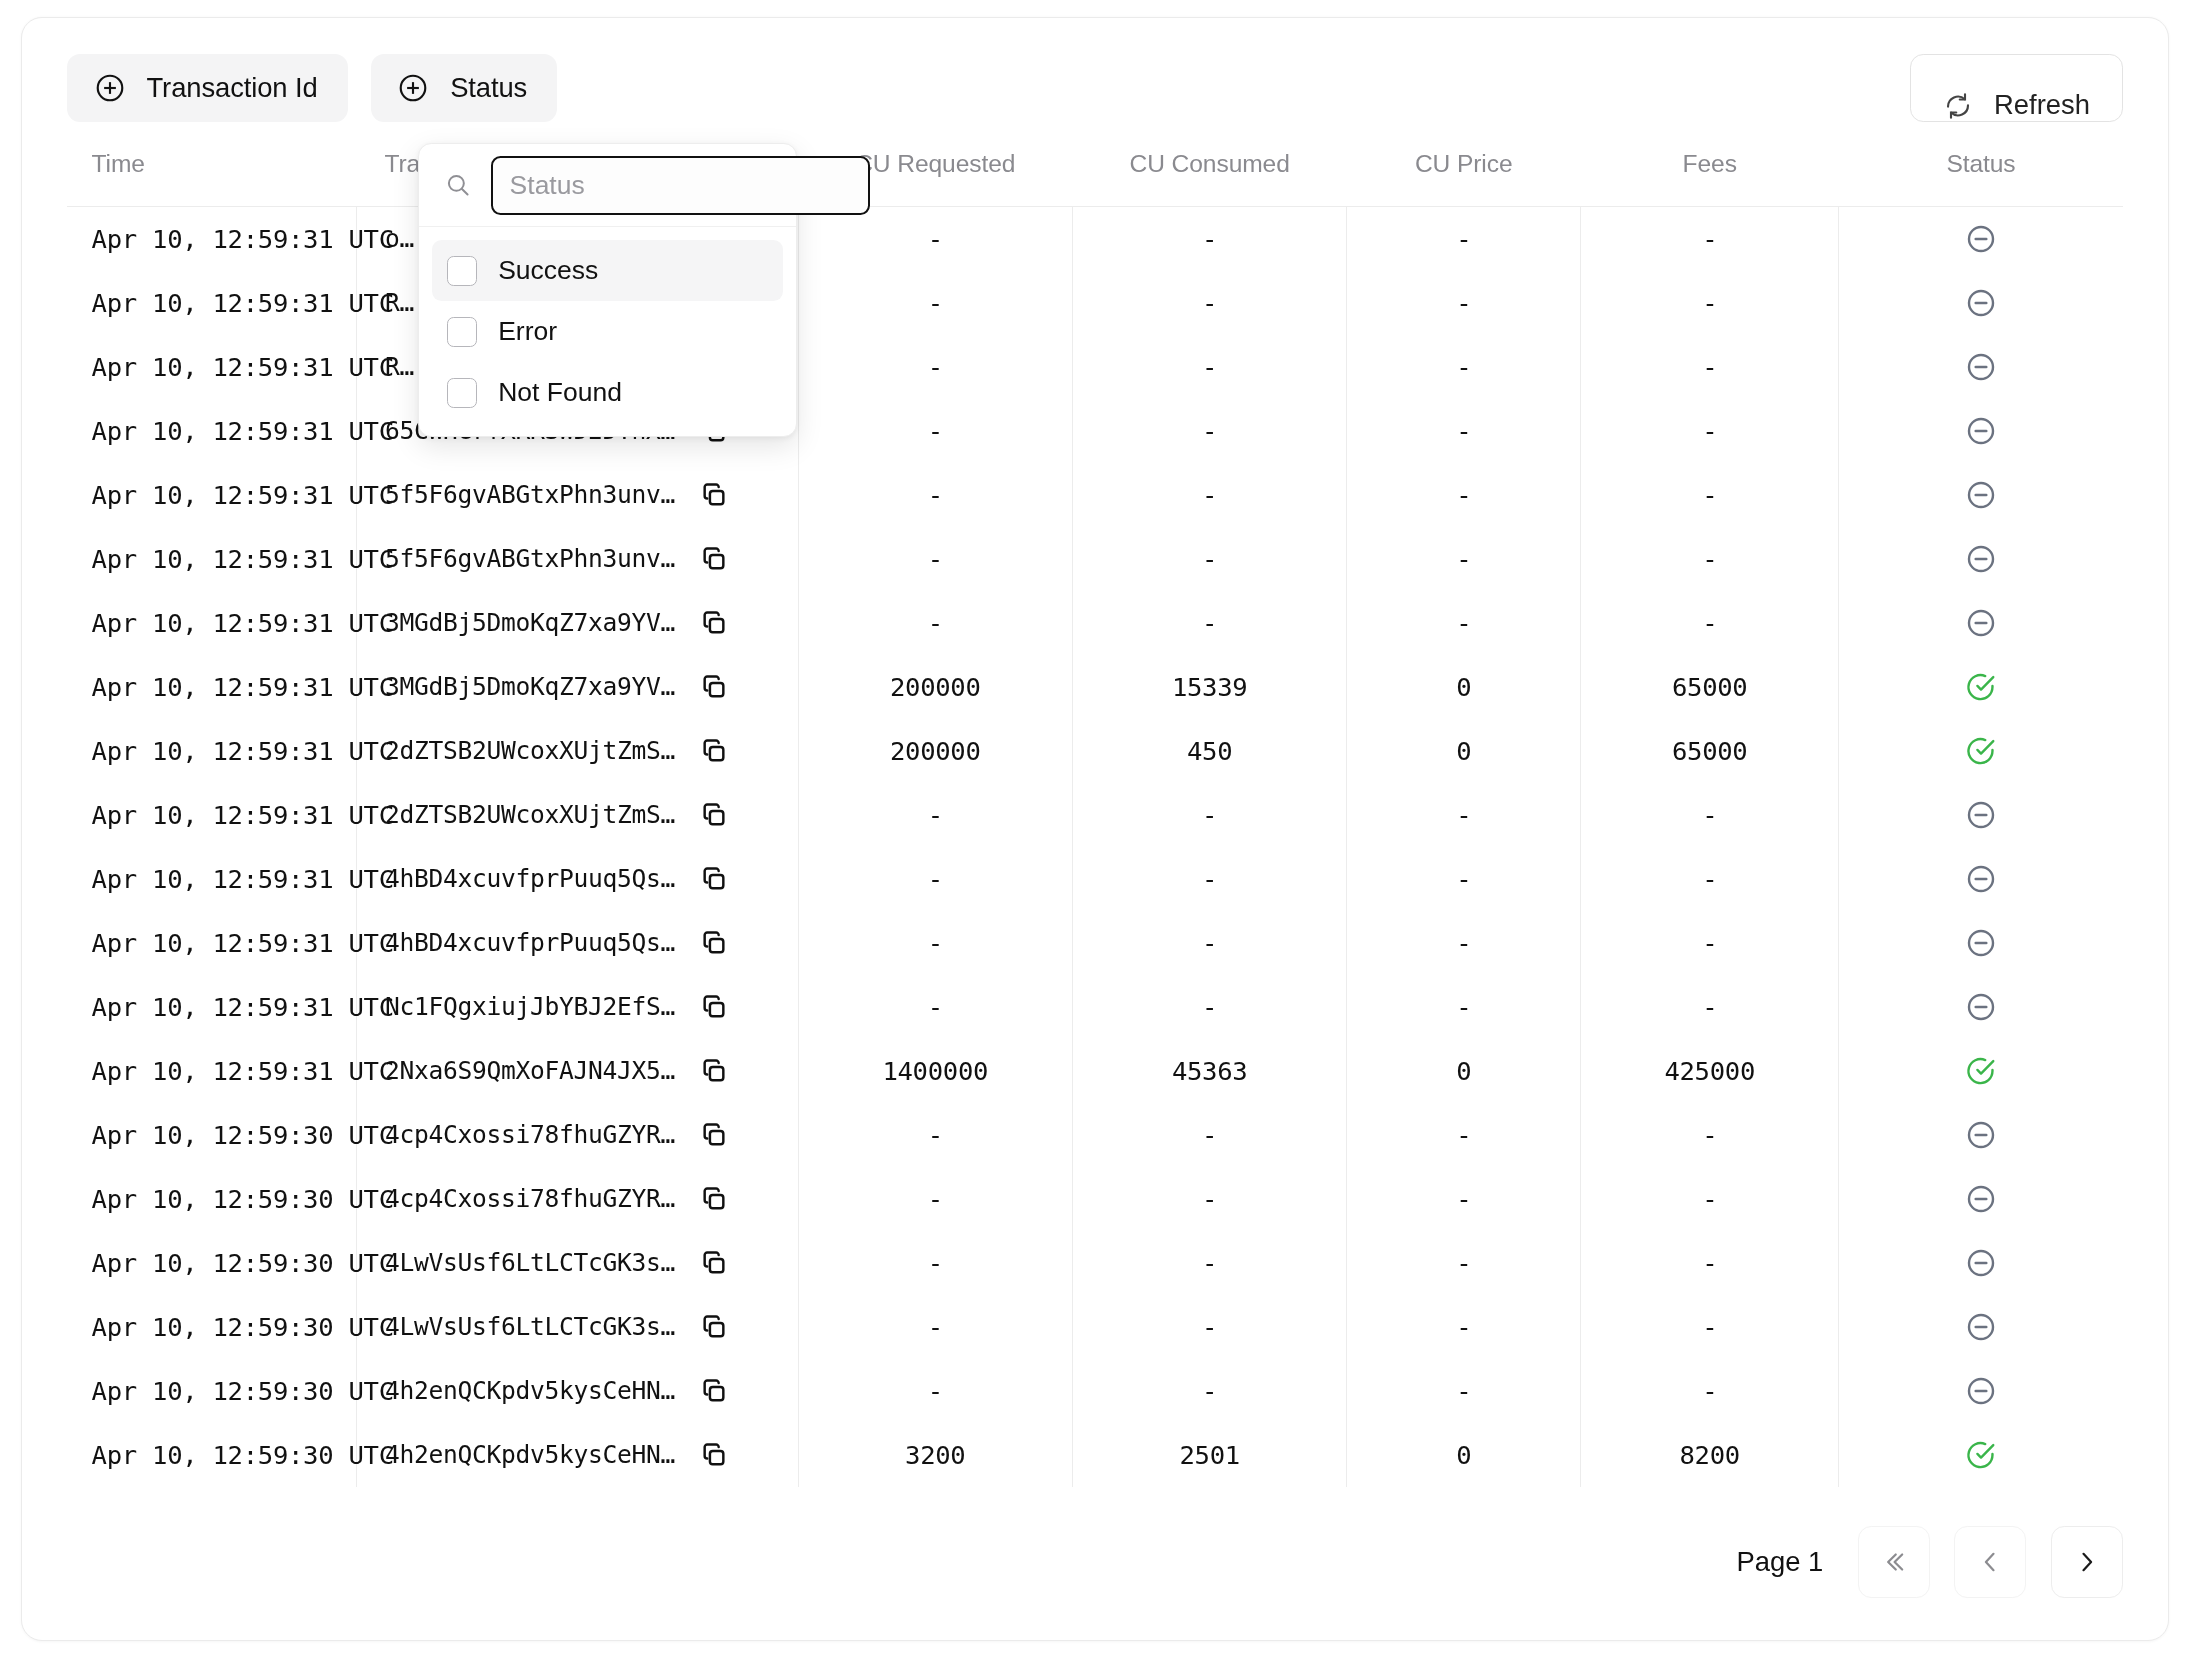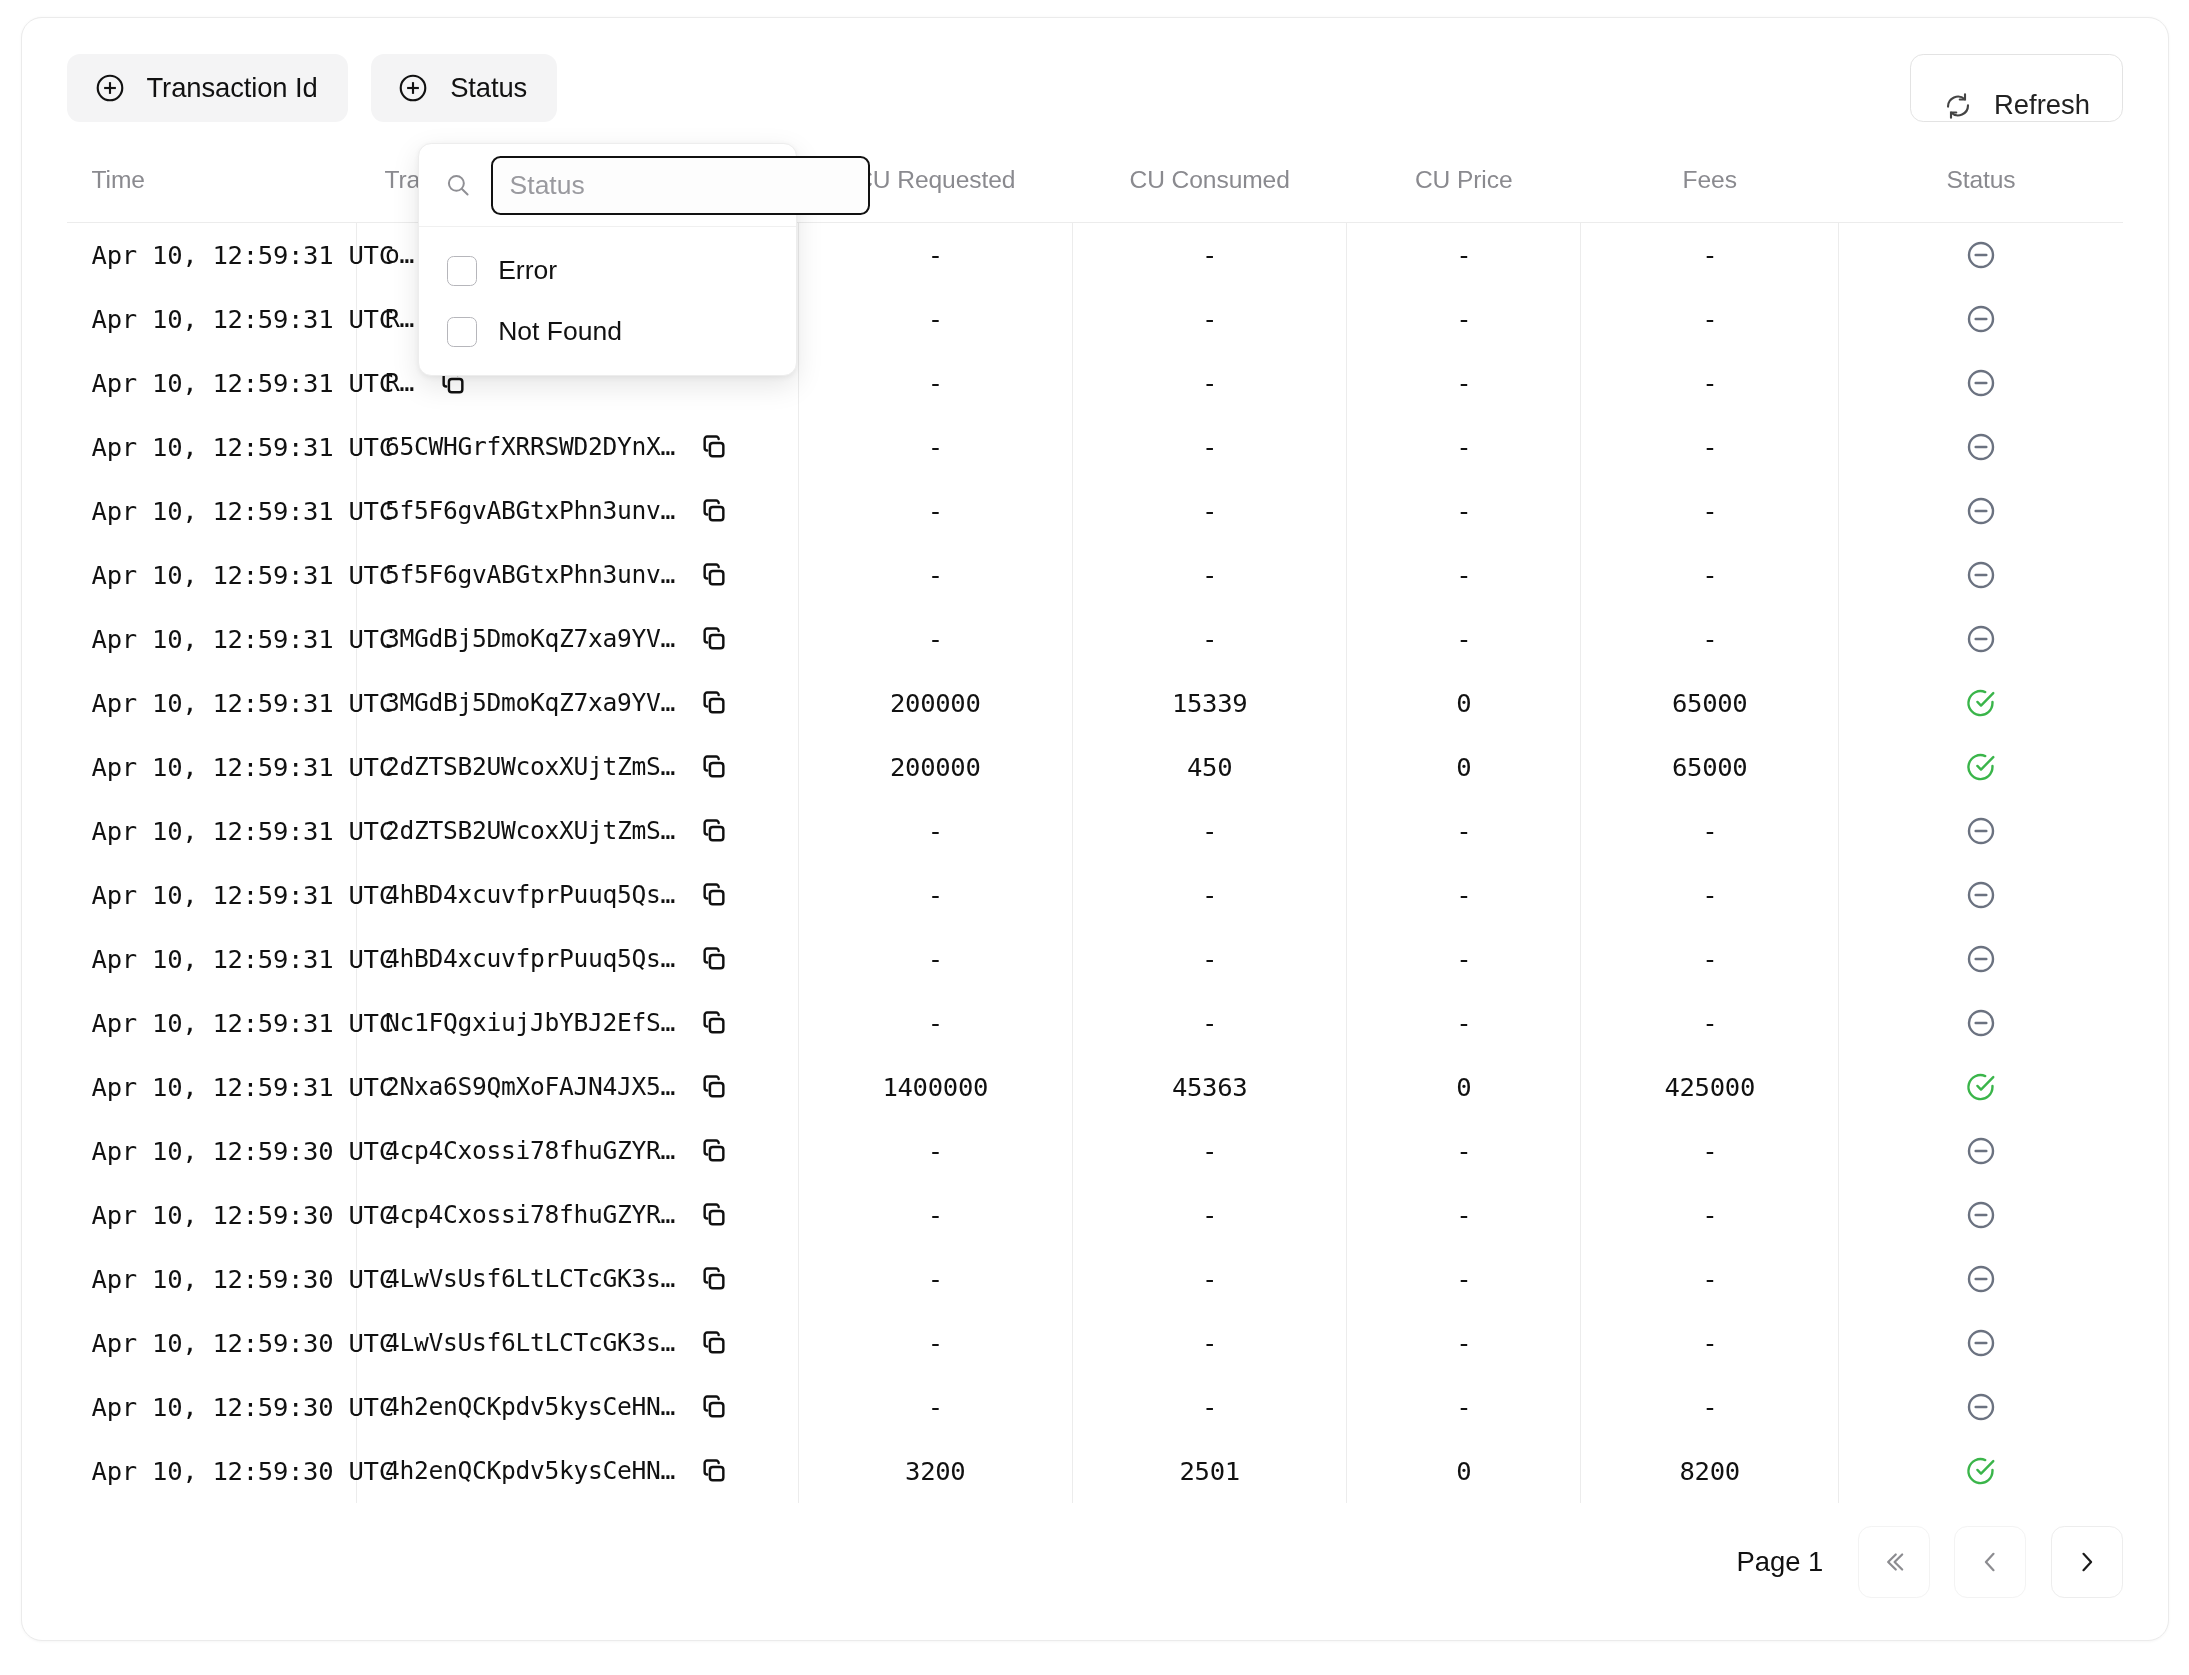--- a/index.html
+++ b/index.html
@@ -59,21 +59,21 @@
     cursor: pointer;
     font-size: 27.4px;
     color: #222;
     font-family: "Liberation Sans", sans-serif;
   }
   .refresh-icon { display: block; width: 30px; height: 30px; flex: none; }
 
   
   .table-wrap {
     position: absolute;
-    top: 132px; left: 45px; right: 45px; bottom: 151px; margin-top: 16px;
+    top: 132px; left: 45px; right: 45px; bottom: 151px;
   }
   table.tx {
     width: 100%;
     border-collapse: collapse;
     table-layout: fixed;
   }
   table.tx thead th {
     font-size: 24.6px;
     font-weight: 400;
     color: #8a8a8f;
@@ -711,20 +711,24 @@
       <div class="dd-search">
         <span>
           <svg class="dd-search-icon" viewBox="0 0 24 24" fill="none" stroke="#8f8f94" stroke-width="1.7" stroke-linecap="round">
             <circle cx="10.6" cy="10.6" r="6.4"></circle>
             <line x1="15.4" y1="15.4" x2="20.2" y2="20.2"></line>
           </svg>
         </span>
         <input class="dd-input" type="text" placeholder="Status" style="">
       </div>
       <div class="dd-list" id="dd-list">
+          <div class="dd-item active">
+            <span class="dd-check"></span>
+            <span>Success</span>
+          </div>
           <div class="dd-item">
             <span class="dd-check"></span>
             <span>Error</span>
           </div>
           <div class="dd-item">
             <span class="dd-check"></span>
             <span>Not Found</span>
           </div>
         </div>
     </div>

